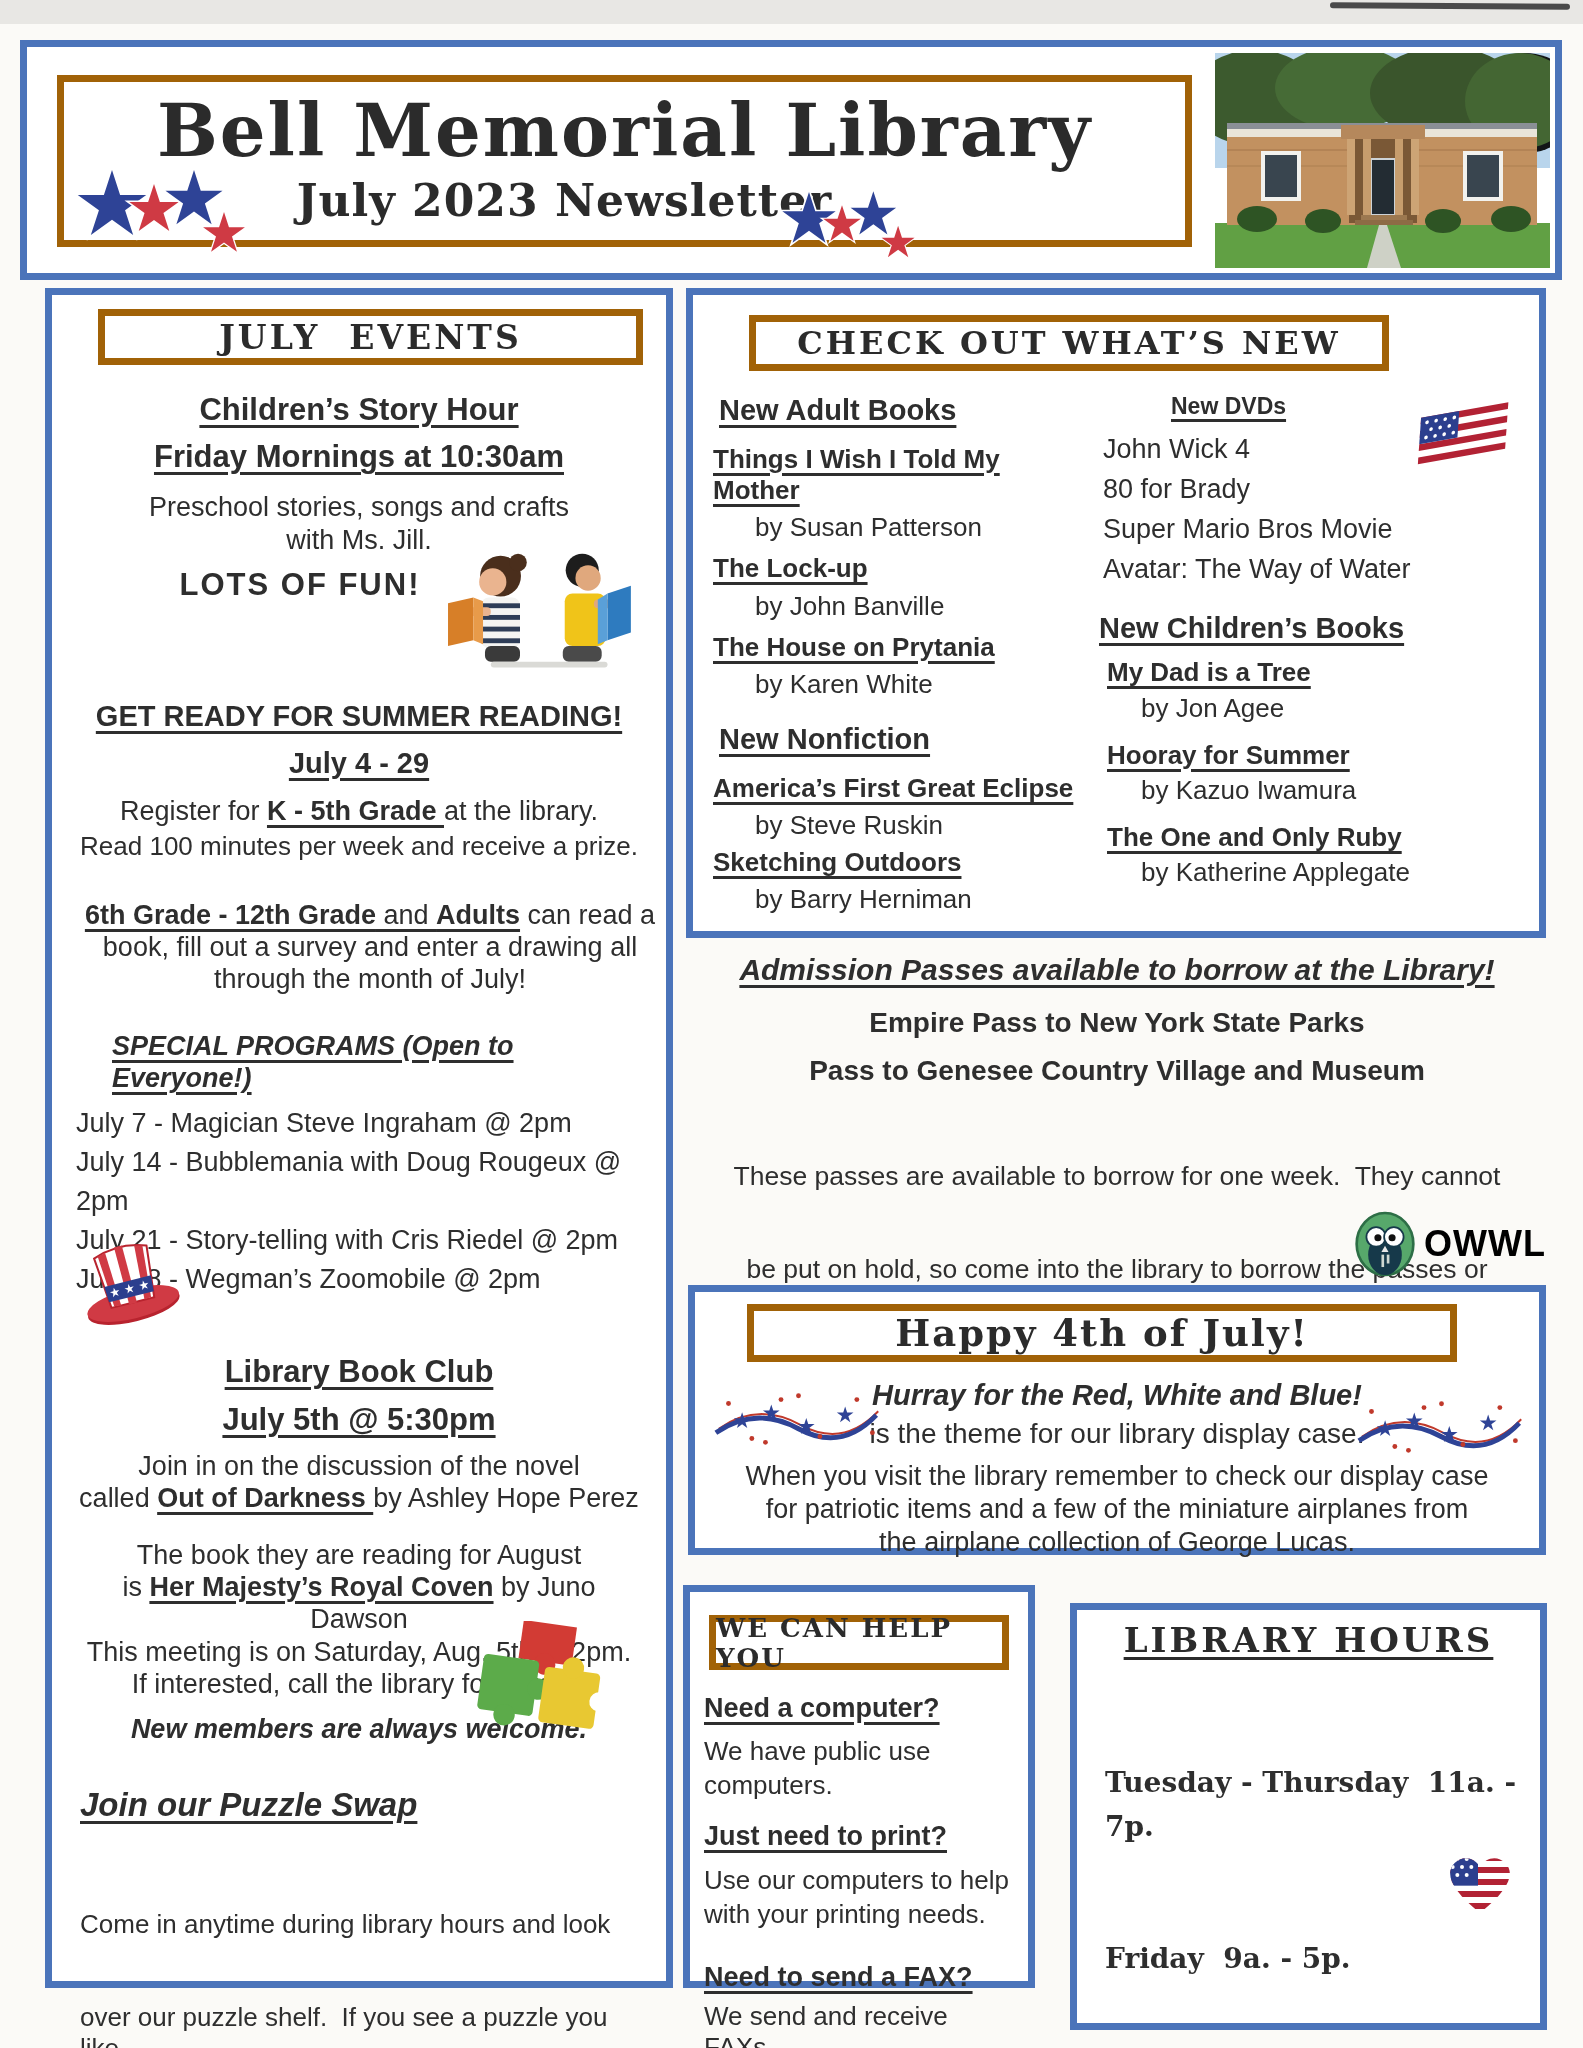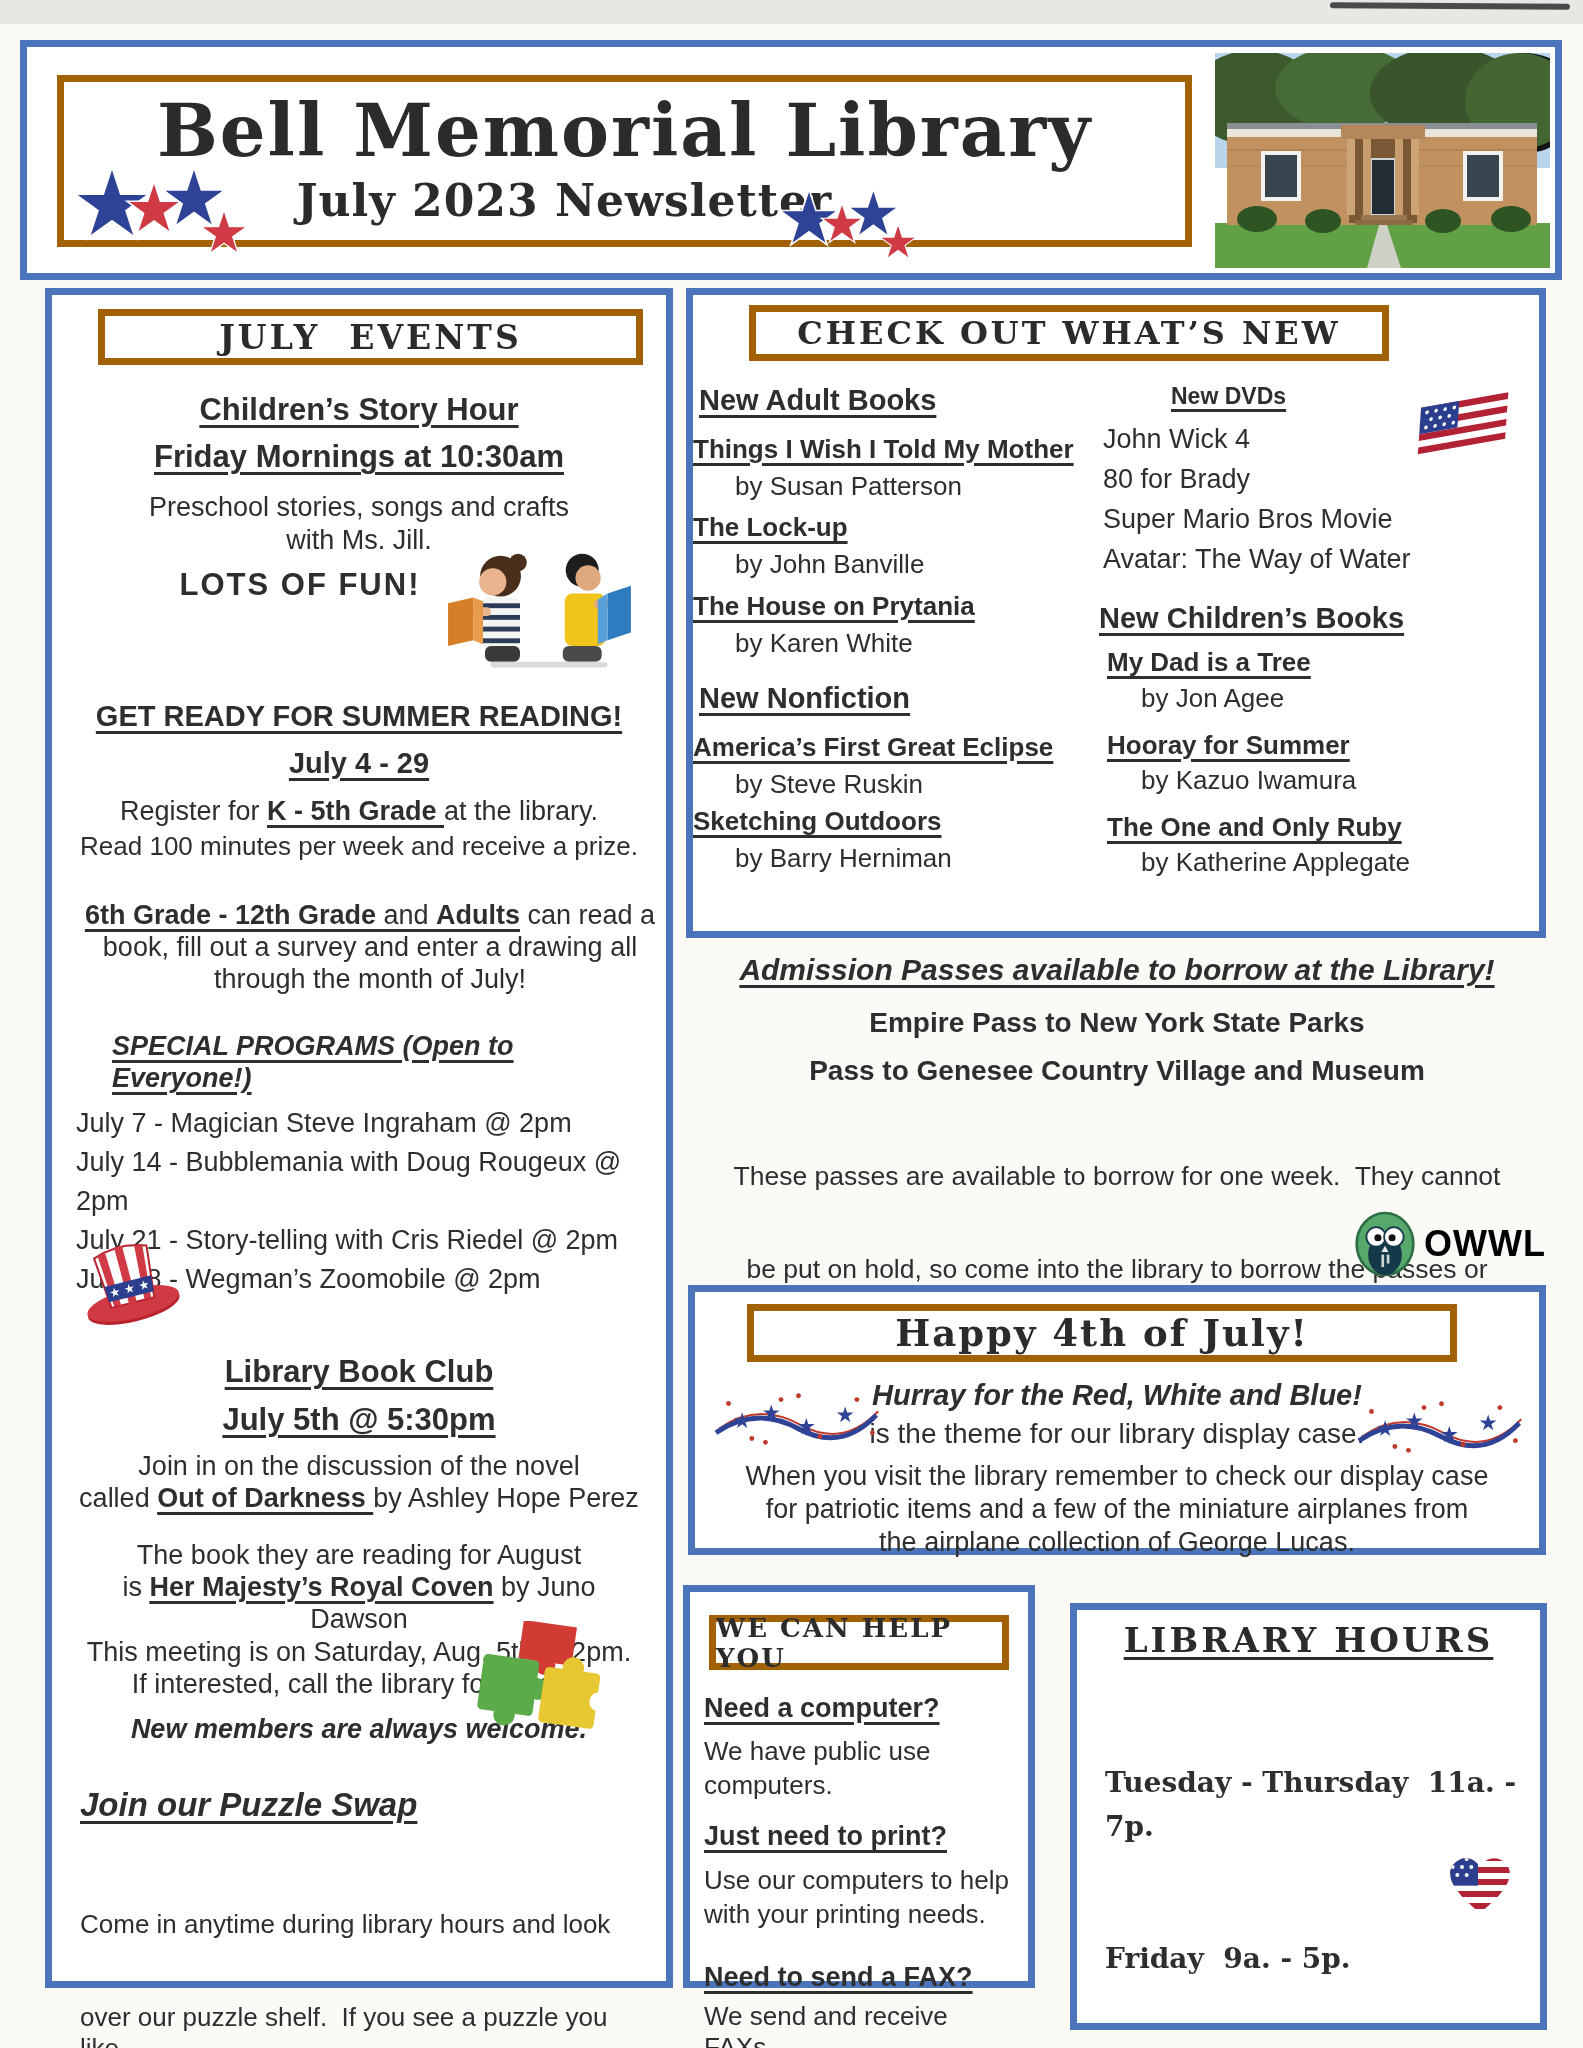--- a/index.html
+++ b/index.html
@@ -177,26 +177,26 @@
     <div class="b i u line" style="font-size:33px;margin-top:40px;margin-left:10px;">Join our Puzzle Swap</div>
     <div style="font-size:26px;line-height:31px;margin-top:22px;margin-left:10px;" class="pre">
       <div>Come in anytime during library hours and look</div>
       <div>over our puzzle shelf.  If you see a puzzle you like,</div>
       
     </div>
 
   </div>
 
   <div class="bluebox" style="left:686px;top:288px;width:860px;height:650px;padding:6px 0;">
-    <div class="redbanner" style="width:640px;height:56px;margin-left:56px;margin-top:4px;">
+    <div class="redbanner" style="width:640px;height:56px;margin-left:56px;margin-top:14px;">
       <div class="stencil" style="font-size:32px;">CHECK OUT WHAT’S NEW</div>
     </div>
     <div style="display:flex;margin-top:22px;">
 
-      <div style="flex:1;">
+      <div style="flex:1;padding-left:20px;">
         <div class="b u line" style="font-size:29px;margin-left:6px;">New Adult Books</div>
         <div class="b u line" style="font-size:26px;margin-top:16px;">Things I Wish I Told My Mother</div>
         <div class="line byline" style="font-size:26px;margin-top:6px;">by Susan Patterson</div>
         <div class="b u line" style="font-size:26px;margin-top:10px;">The Lock-up</div>
         <div class="line byline" style="font-size:26px;margin-top:6px;">by John Banville</div>
         <div class="b u line" style="font-size:26px;margin-top:10px;">The House on Prytania</div>
         <div class="line byline" style="font-size:26px;margin-top:6px;">by Karen White</div>
         <div class="b u line" style="font-size:29px;margin-top:22px;margin-left:6px;">New Nonfiction</div>
         <div class="b u line" style="font-size:26px;margin-top:16px;">America’s First Great Eclipse</div>
         <div class="line byline" style="font-size:26px;margin-top:6px;">by Steve Ruskin</div>

